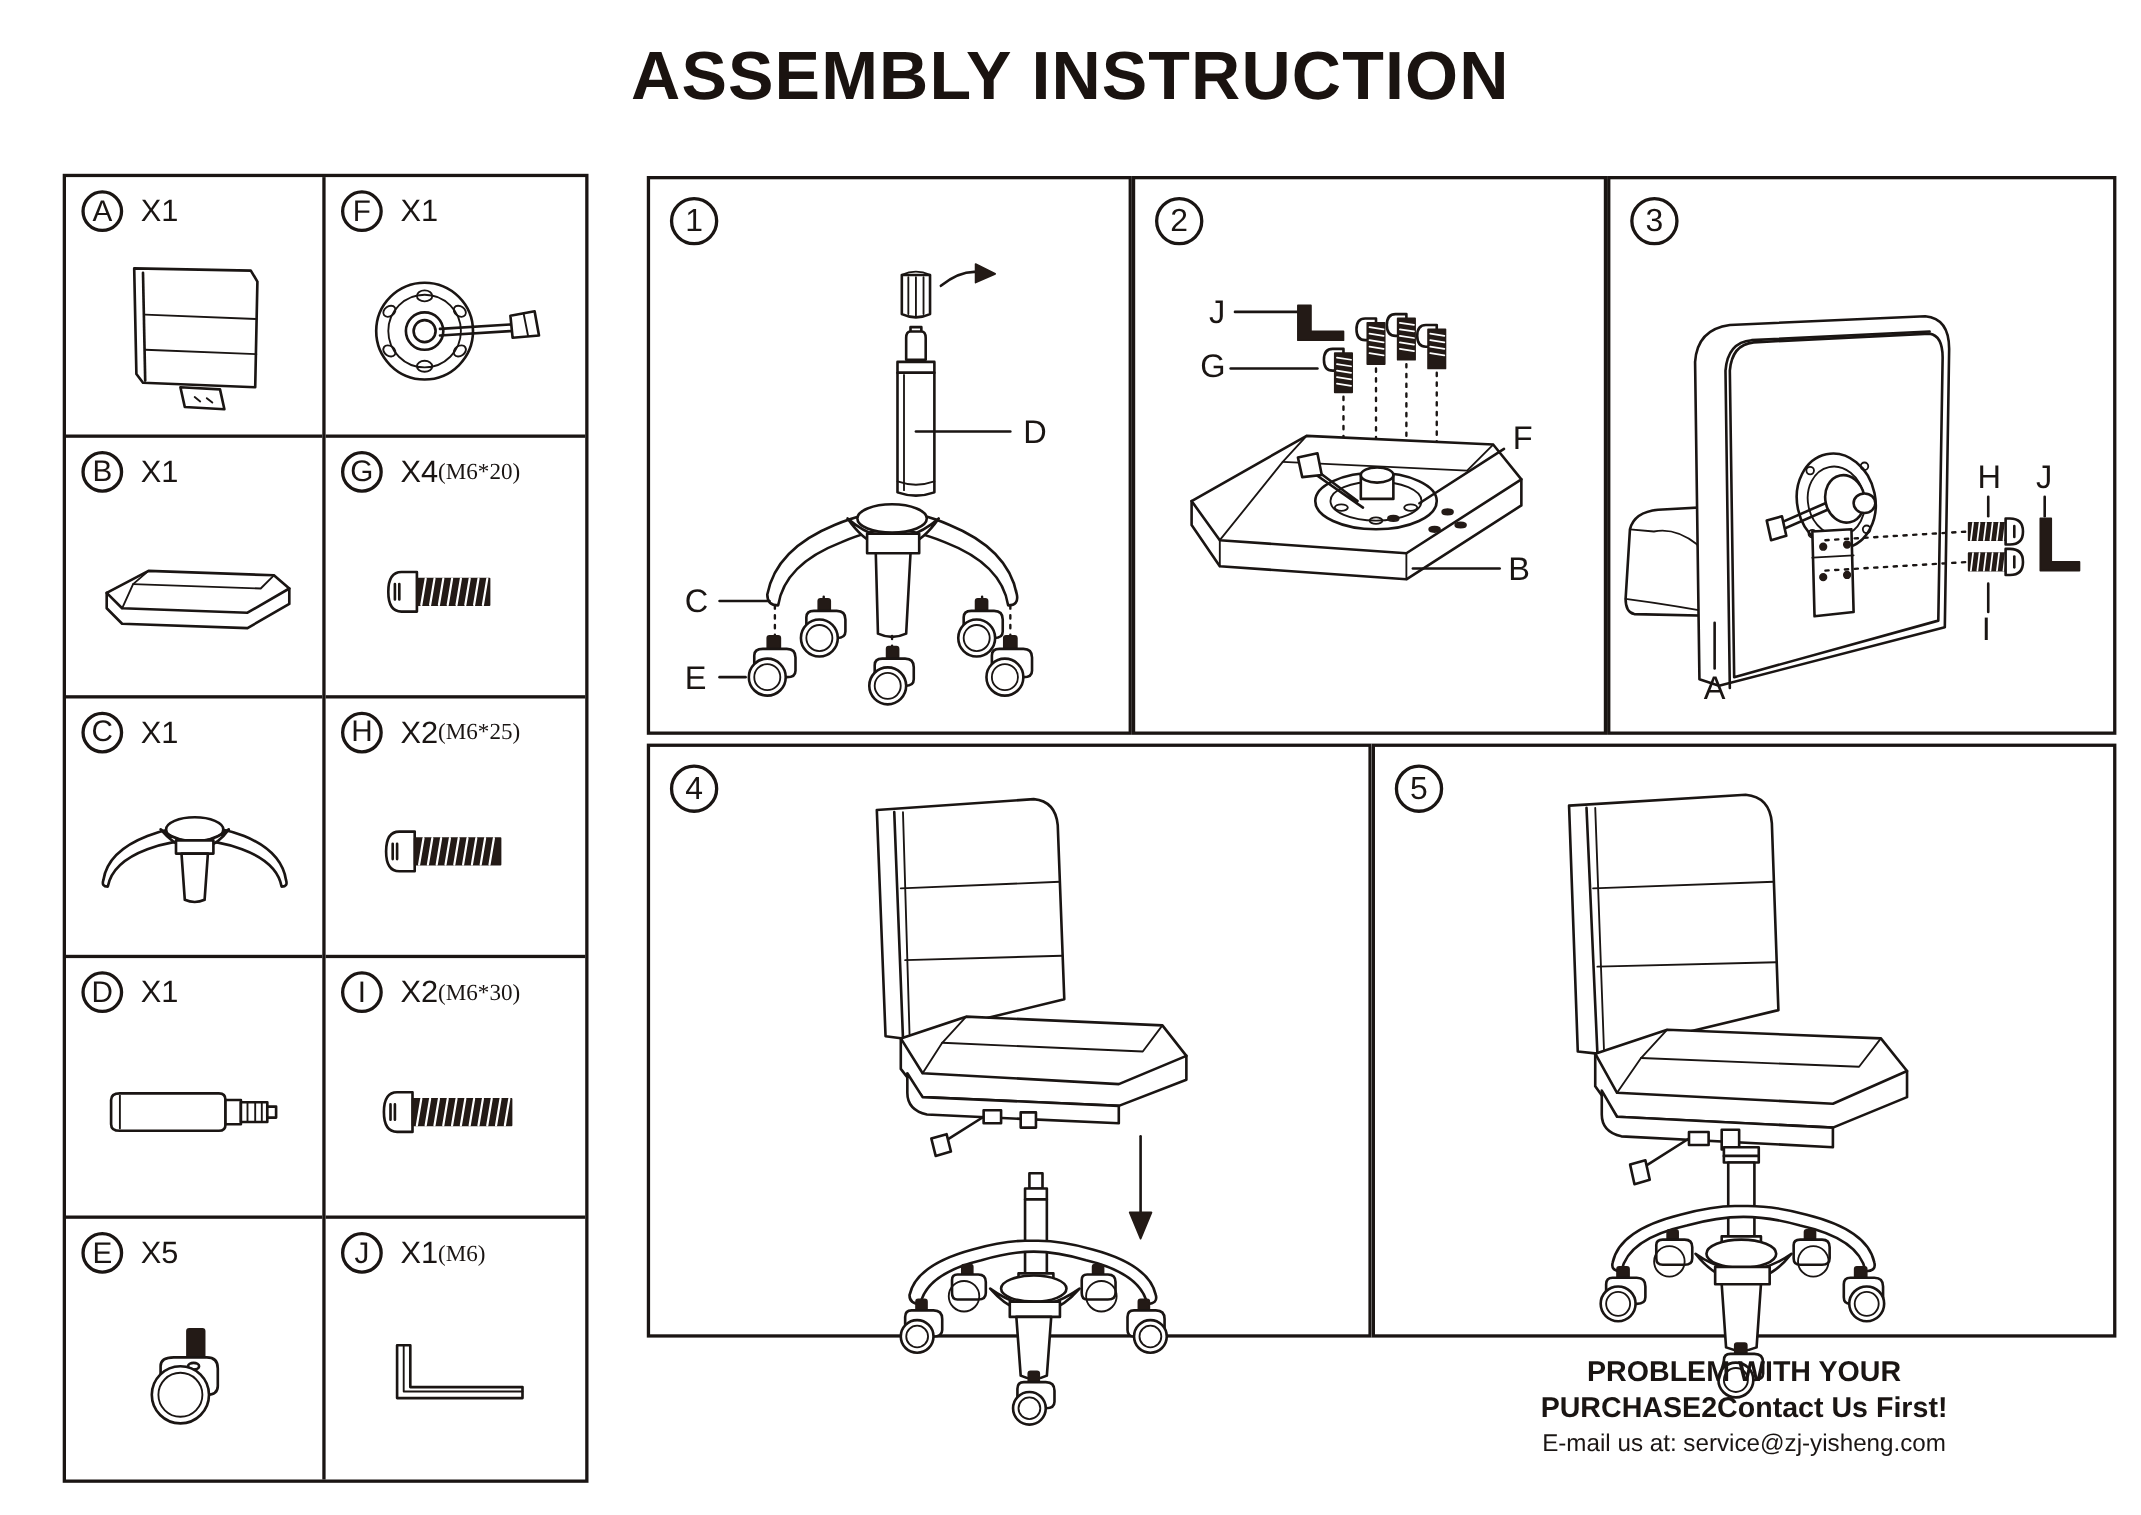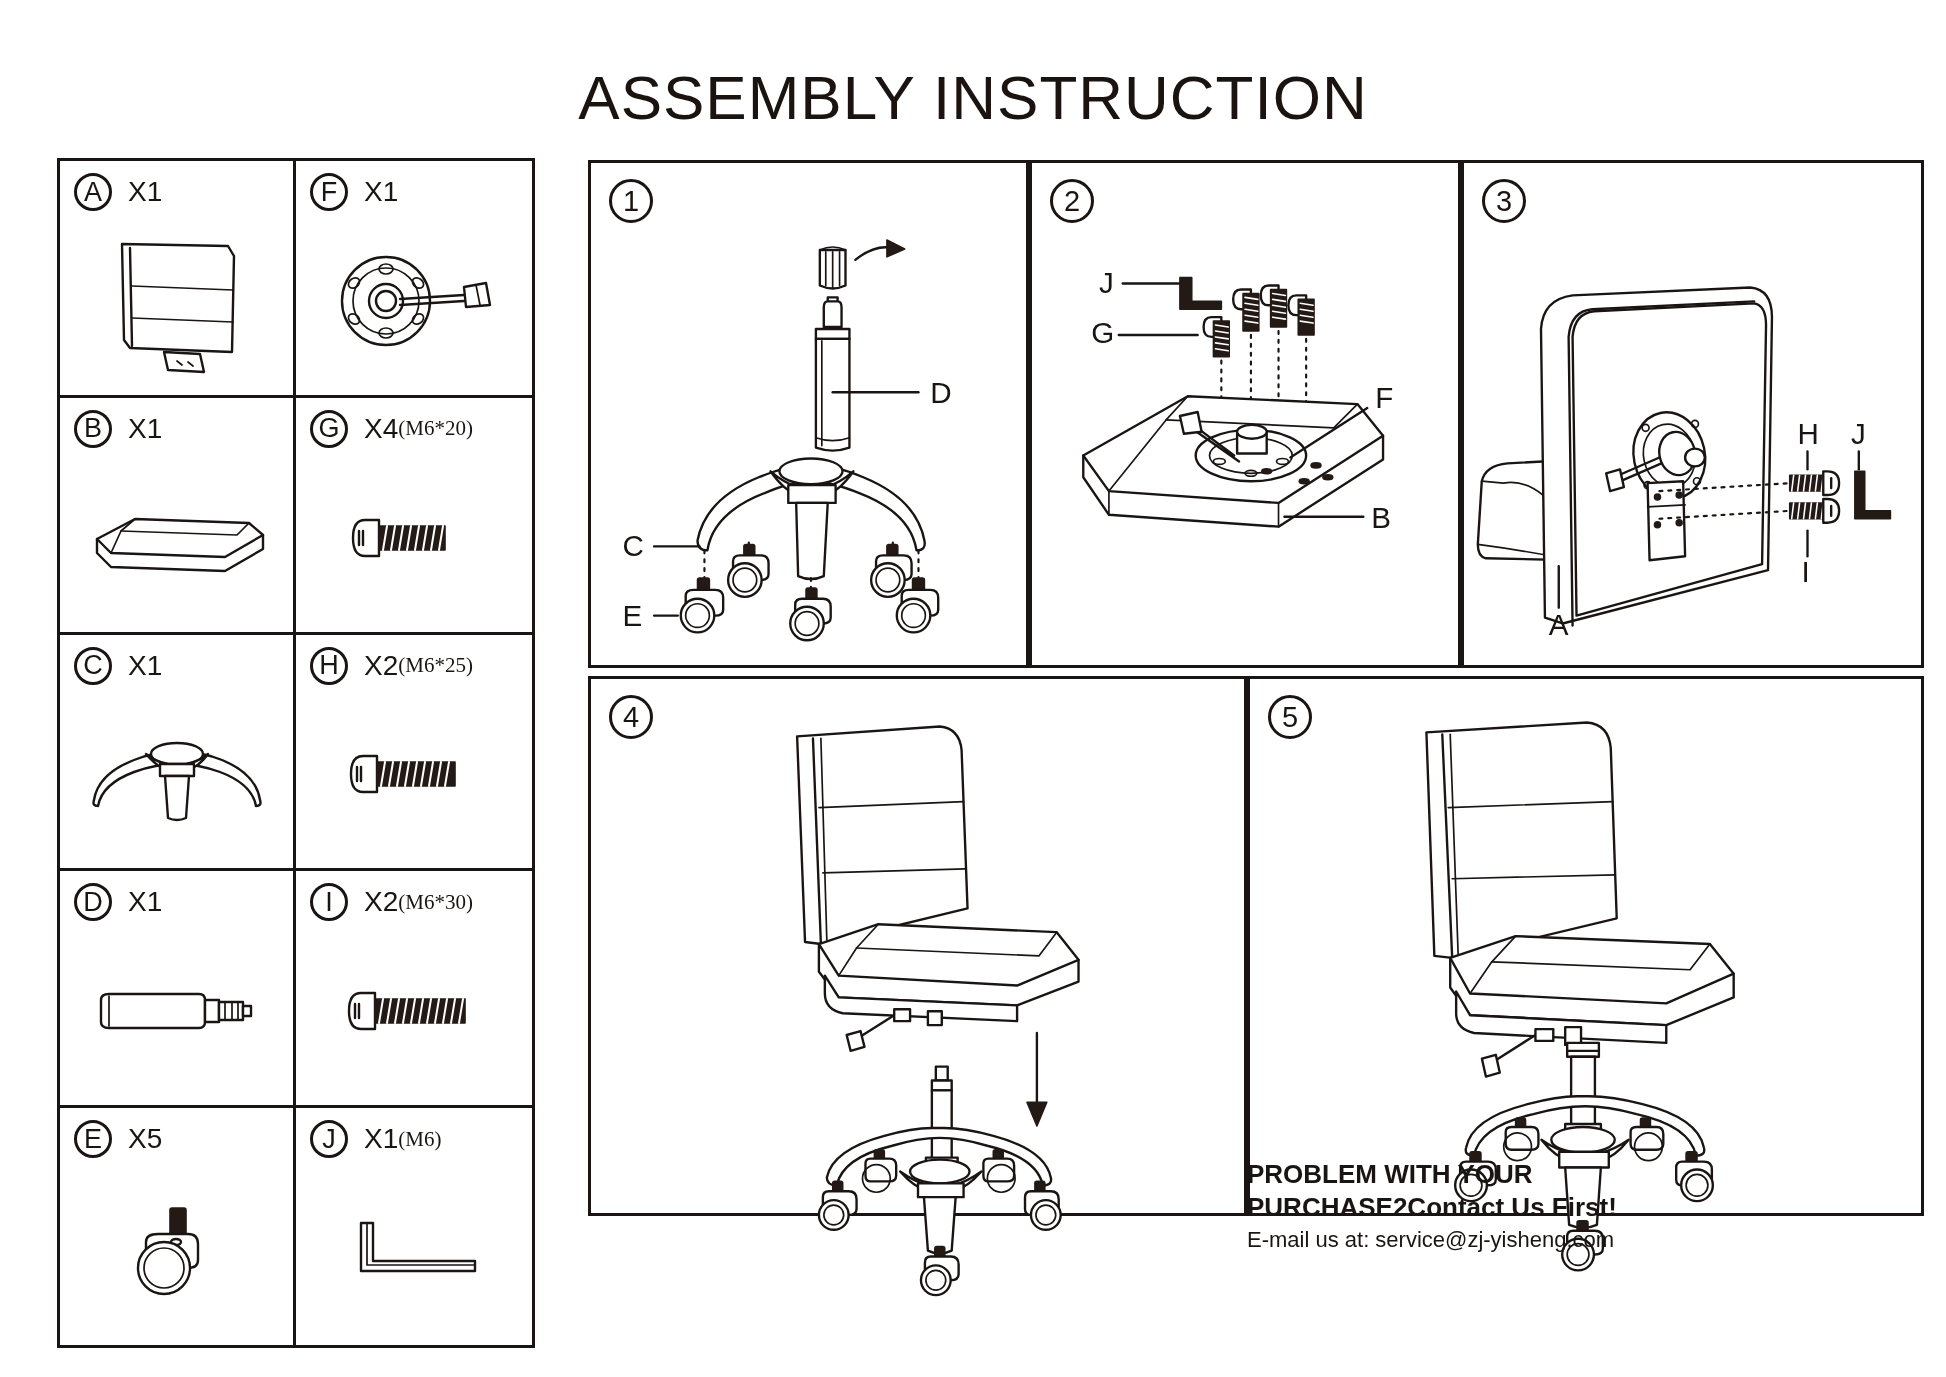--- a/index.html
+++ b/index.html
@@ -11,24 +11,23 @@
     overflow:hidden;
   }
   .page{position:relative;width:1946px;height:1377px;}
 
   
   .title{
     position:absolute;
     top:34px;left:0;width:1946px;
     text-align:center;
     font-size:62px;
-    font-weight:normal;
+    font-weight:bold;
     letter-spacing:1px;
     color:#1a1310;
-    margin-top:28px;
   }
 
   
   .parts-table{
     position:absolute;
     left:57px;top:158px;
     width:478px;height:1190px;
     border:3px solid #1a1513;
     display:flex;
     box-sizing:border-box;
@@ -97,22 +96,22 @@
 
   #step1{left:588px;top:160px;width:441px;height:508px;}
   #step2{left:1029px;top:160px;width:432px;height:508px;}
   #step3{left:1461px;top:160px;width:463px;height:508px;}
   #step4{left:588px;top:676px;width:659px;height:540px;}
   #step5{left:1247px;top:676px;width:677px;height:540px;}
 
   
   .footer{
     position:absolute;
-    left:1247px;top:1158px;width:677px;
-    text-align:left;
+    left:1247px;top:1230px;width:677px;
+    text-align:center;
     line-height:1.26;
   }
   .footer .bold{font-size:26px;font-weight:bold;letter-spacing:0px;}
   .footer .mail{font-size:22px;margin-top:2px;}
 
   
   .ln{fill:none;stroke:#1a1513;stroke-width:2.4;stroke-linecap:round;stroke-linejoin:round;}
   .ln-t{fill:none;stroke:#1a1513;stroke-width:1.7;stroke-linecap:round;stroke-linejoin:round;}
   .fill-dk{fill:#231a16;stroke:#231a16;stroke-width:1.6;stroke-linejoin:round;}
   .wht{fill:#ffffff;stroke:#1a1513;stroke-width:2.4;stroke-linejoin:round;stroke-linecap:round;}

